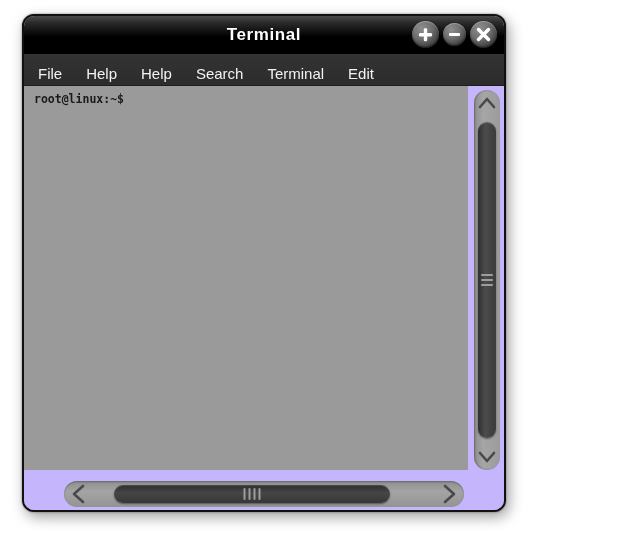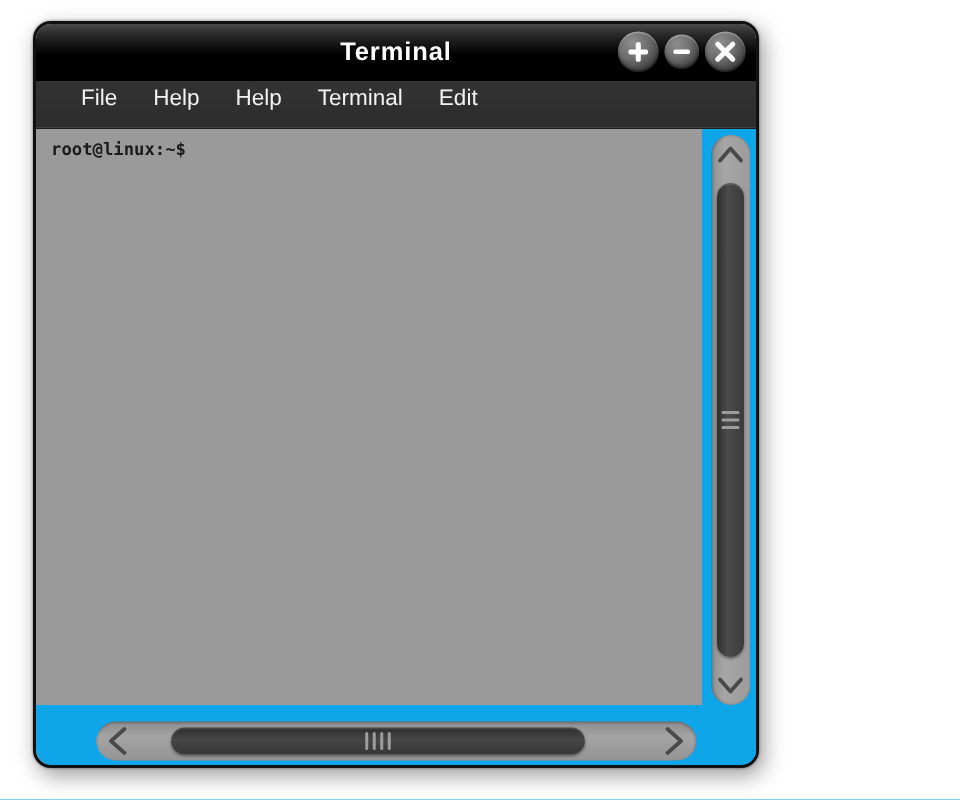--- a/index.html
+++ b/index.html
@@ -73,37 +73,37 @@
     height: 23px;
     margin-top: 2px;
   }
   .wbtn svg { display: block; position: absolute; left: 0; top: 0; }
 
   
   #menubar {
     height: 31px;
     background: linear-gradient(to bottom, #333333 0%, #2c2c2c 100%);
     display: flex;
-    align-items: flex-start;
-    padding-left: 18px;
+    align-items: flex-end;
+    padding-left: 2px;
     border-bottom: 1px solid #1d1d1d;
   }
   .menu-item {
     color: #f2f2f2;
     font-size: 15px;
     padding: 3px 12px;
     cursor: pointer;
     white-space: nowrap;
   }
 
   
   #body-area {
     position: relative;
     height: 428px;
-    background: #0ea5e9;
+    background: #c4b5fd;
   }
   #term-screen {
     position: absolute;
     left: 0;
     top: 0;
     right: 36px;
     bottom: 44px;
     background: #9a9a9a;
     padding: 6px 0 0 10px;
     box-sizing: border-box;
@@ -246,20 +246,21 @@
           </g>
         </svg>
       </div>
     </div>
   </div>
 
   <div id="menubar">
     <div class="menu-item">File</div>
     <div class="menu-item">Help</div>
     <div class="menu-item">Help</div>
+    <div class="menu-item">Search</div>
     <div class="menu-item">Terminal</div>
     <div class="menu-item">Edit</div>
   </div>
 
   <div id="body-area">
 
     <div id="term-screen">
       <div id="prompt-line">root@linux:~$</div>
     </div>
 

